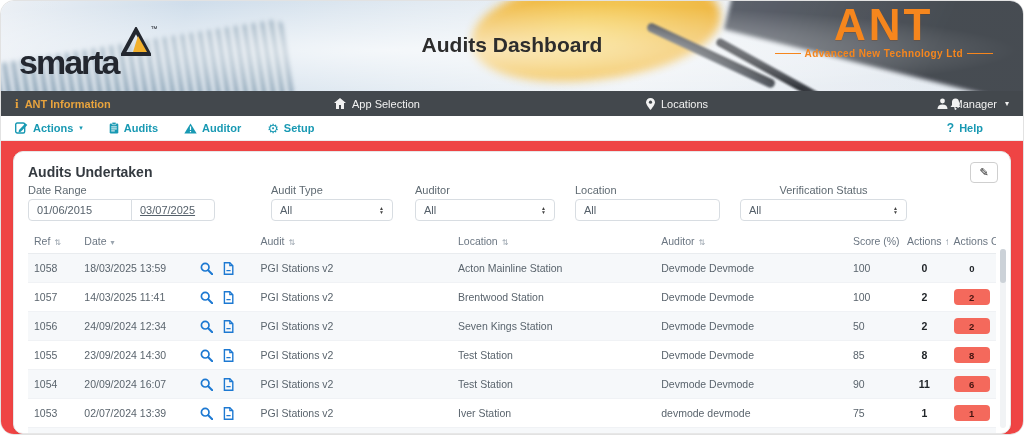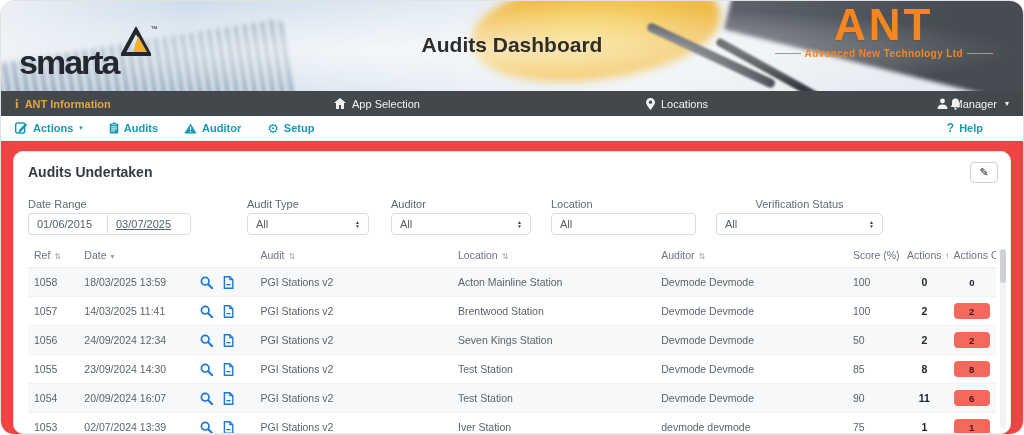--- a/index.html
+++ b/index.html
@@ -53,28 +53,28 @@
   .m-help { margin-left:auto; margin-right:0; display:flex; align-items:center; gap:4px; font-weight:600; }
   .m-help .q { font-weight:800; font-size:12px; }
 
   
   .content { padding:10px 12px 0; height:calc(435px - 90px - 25px - 25px); background:#ef4444; }
   .card { border:1px solid #e7e7e7; border-radius:10px; box-shadow:0 1px 3px rgba(0,0,0,.05); height:283px; padding:12px 14px 0; position:relative; overflow:hidden; background:#fff; }
   .panel-title { font-size:14px; font-weight:700; color:#343a40; }
   .edit-btn { position:absolute; top:10px; right:12px; width:28px; height:21px; border:1px solid #cfcfcf; border-radius:4px; background:#fff;
     display:flex; align-items:center; justify-content:center; font-size:11px; color:#222; cursor:pointer; }
 
-  .filters { display:flex; margin-top:18px; }
+  .filters { display:flex; margin-top:4px; }
   .f-group { display:flex; flex-direction:column; }
   .f-label { font-size:11px; color:#5f6a72; margin-bottom:3px; }
   .f-input, .f-select { height:22px; border:1px solid #d8dde2; border-radius:4px; background:#fff; font-size:11px; color:#55606a;
     padding:0 8px; display:flex; align-items:center; font-family:inherit; }
   input.f-input { outline:none; }
   .date-pair { display:flex; }
-  .date-pair input { width:80px; text-align:left; }
+  .date-pair input { width:104px; text-align:left; }
   .date-pair input:first-child { border-radius:4px 0 0 4px; }
   .date-pair input:last-child { border-radius:0 4px 4px 0; margin-left:-1px; width:84px;text-decoration:underline; }
   .f-select { justify-content:space-between; cursor:pointer; }
   .sel-arrows { display:flex; flex-direction:column; align-items:center; line-height:4px; font-size:5px; color:#444; margin-left:8px; }
   .w-audittype { width:122px; } .g-audittype { margin-left:56px; }
   .w-auditor { width:140px; } .g-auditor { margin-left:22px; }
   .w-location { width:145px; } .g-location { margin-left:20px; }
   .w-verif { width:167px; } .g-verif { margin-left:20px;text-align:center; }
 
   

